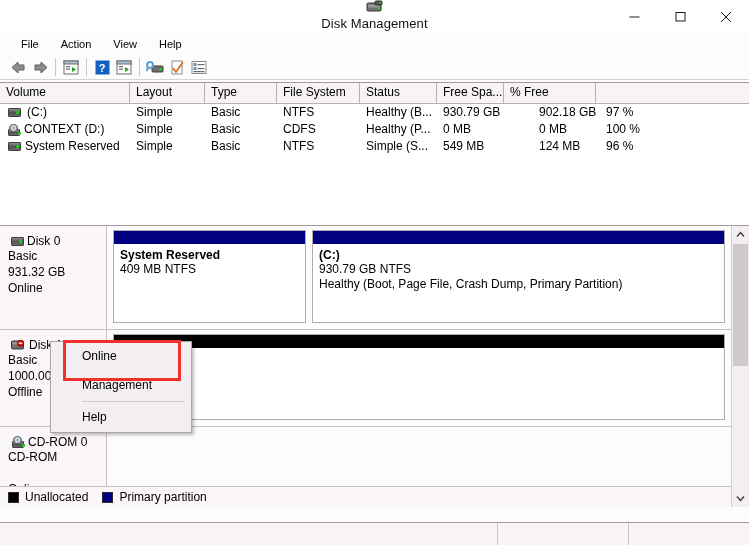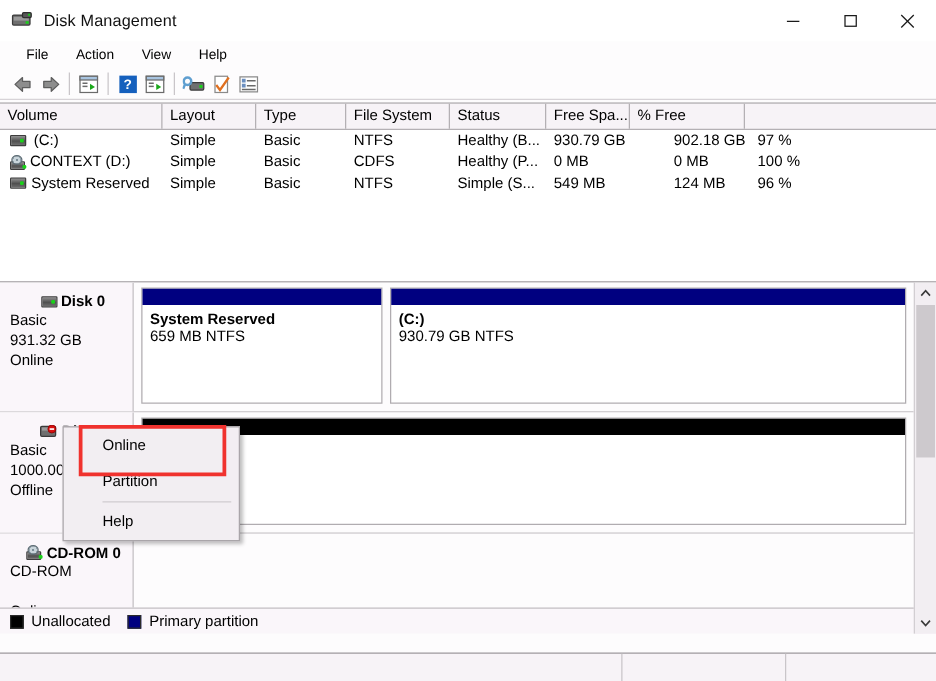--- a/index.html
+++ b/index.html
@@ -6,21 +6,21 @@
   body{
     width:749px;height:545px;overflow:hidden;
     background:#f7f3f7;
     font-family:"Liberation Sans", sans-serif;
     font-size:12px;color:#000;
     -webkit-font-smoothing:none;
   }
   .app{position:relative;width:749px;height:545px;background:#fdfcfd;}
 
   
-  .titlebar{height:33px;background:#ffffff;display:flex;align-items:center;position:relative;}
+  .titlebar{height:33px;background:#ffffff;display:flex;align-items:center;position:relative;flex-direction:column;}
   .title-icon{width:18px;height:16px;margin-left:9px;margin-right:8px;position:relative;flex:none;}
   .title-text{font-size:13px;color:#111;letter-spacing:.1px;}
   .winbtns{position:absolute;right:0;top:0;height:33px;display:flex;}
   .winbtn{width:46px;height:33px;display:flex;align-items:center;justify-content:center;}
   .winbtn svg{display:block;}
 
   
   .menubar{height:22px;background:#fdfcfd;display:flex;align-items:center;padding-left:10px;}
   .menu-item{padding:2px 11px 3px 11px;font-size:11px;color:#000;}
 
@@ -56,21 +56,21 @@
     border:1px solid #5a6a72;box-sizing:border-box;}
   .cd .led{position:absolute;right:0px;top:8px;width:3px;height:3px;background:#19d119;border-radius:1px;z-index:3;}
 
   
   .graphpane{position:absolute;left:0;top:225px;width:749px;height:281px;background:#fdfcfd;
              border-top:1px solid #9e9a9e;overflow:hidden;}
   .gscroll{position:absolute;left:0;top:0;width:731px;height:281px;}
   .diskrow{position:relative;display:flex;border-bottom:1px solid #c4c0c4;background:#fdfcfd;}
   .diskinfo{width:107px;flex:none;box-sizing:border-box;padding:8px 0 0 8px;background:#faf6fa;
             border-right:1px solid #c4c0c4;}
-  .diskinfo .dl1{display:flex;align-items:center;font-weight:bold;font-size:12px;justify-content:center;}
+  .diskinfo .dl1{display:flex;align-items:center;font-weight:normal;font-size:12px;}
   .diskinfo .dl1 span{margin-left:3px;}
   .diskinfo .dl{font-size:12px;line-height:16px;color:#000;}
   .diskbody{flex:1;padding:4px 6px 6px 6px;box-sizing:border-box;display:flex;gap:6px;}
 
   .part{box-sizing:border-box;border:1px solid #b0acb0;background:#ffffff;}
   .part .cap{height:13px;}
   .part .body{padding:4px 0 0 6px;}
   .part .p1{font-weight:bold;font-size:12px;line-height:14px;}
   .part .p2{font-size:12px;line-height:15px;}
   .part .p3{font-size:12px;line-height:15px;}
@@ -283,28 +283,29 @@
           </div>
           <div class="dl">Basic</div>
           <div class="dl">931.32 GB</div>
           <div class="dl">Online</div>
         </div>
         <div class="diskbody">
           <div class="part" style="width:193px">
             <div class="cap" style="background:#000080"></div>
             <div class="body">
               <div class="p1">System Reserved</div>
-              <div class="p2">659 MB NTFS</div>
+              <div class="p2">409 MB NTFS</div>
             </div>
           </div>
           <div class="part" style="flex:1">
             <div class="cap" style="background:#000080"></div>
             <div class="body">
               <div class="p1">(C:)</div>
               <div class="p2">930.79 GB NTFS</div>
+              <div class="p3">Healthy (Boot, Page File, Crash Dump, Primary Partition)</div>
             </div>
           </div>
         </div>
       </div>
 
       <div class="diskrow" style="height:96px">
         <div class="diskinfo">
           <div class="dl1">
             <span style="position:relative;width:15px;height:11px;flex:none;">
               <svg width="15" height="11" viewBox="0 0 15 11">
@@ -366,19 +367,19 @@
   </div>
 
   <div class="statusbar">
     <div class="sb-a"></div>
     <div class="sb-b"></div>
     <div class="sb-c"></div>
   </div>
 
   <div class="ctxmenu">
     <div class="ctxitem">Online</div>
-    <div class="ctxitem">Partition</div>
+    <div class="ctxitem">Management</div>
     <div class="ctxsep"></div>
     <div class="ctxitem">Help</div>
   </div>
   <div class="redbox"></div>
 
 </div>
 
 </body></html>

